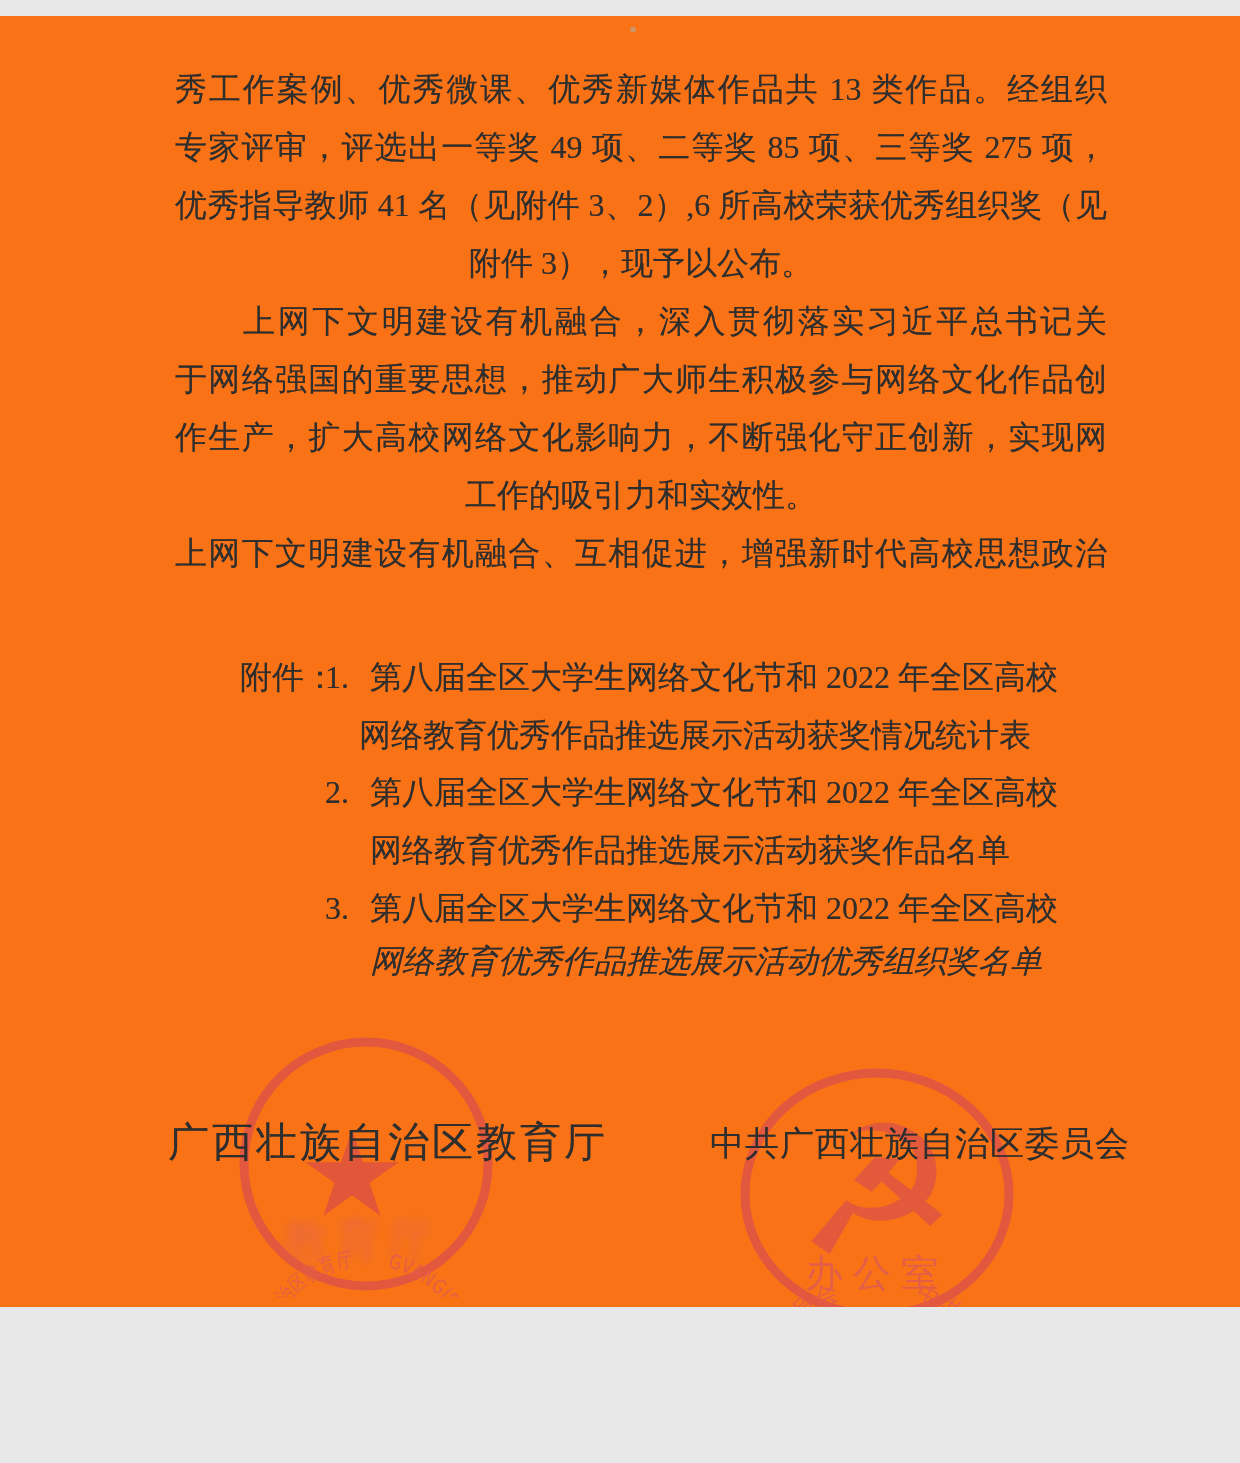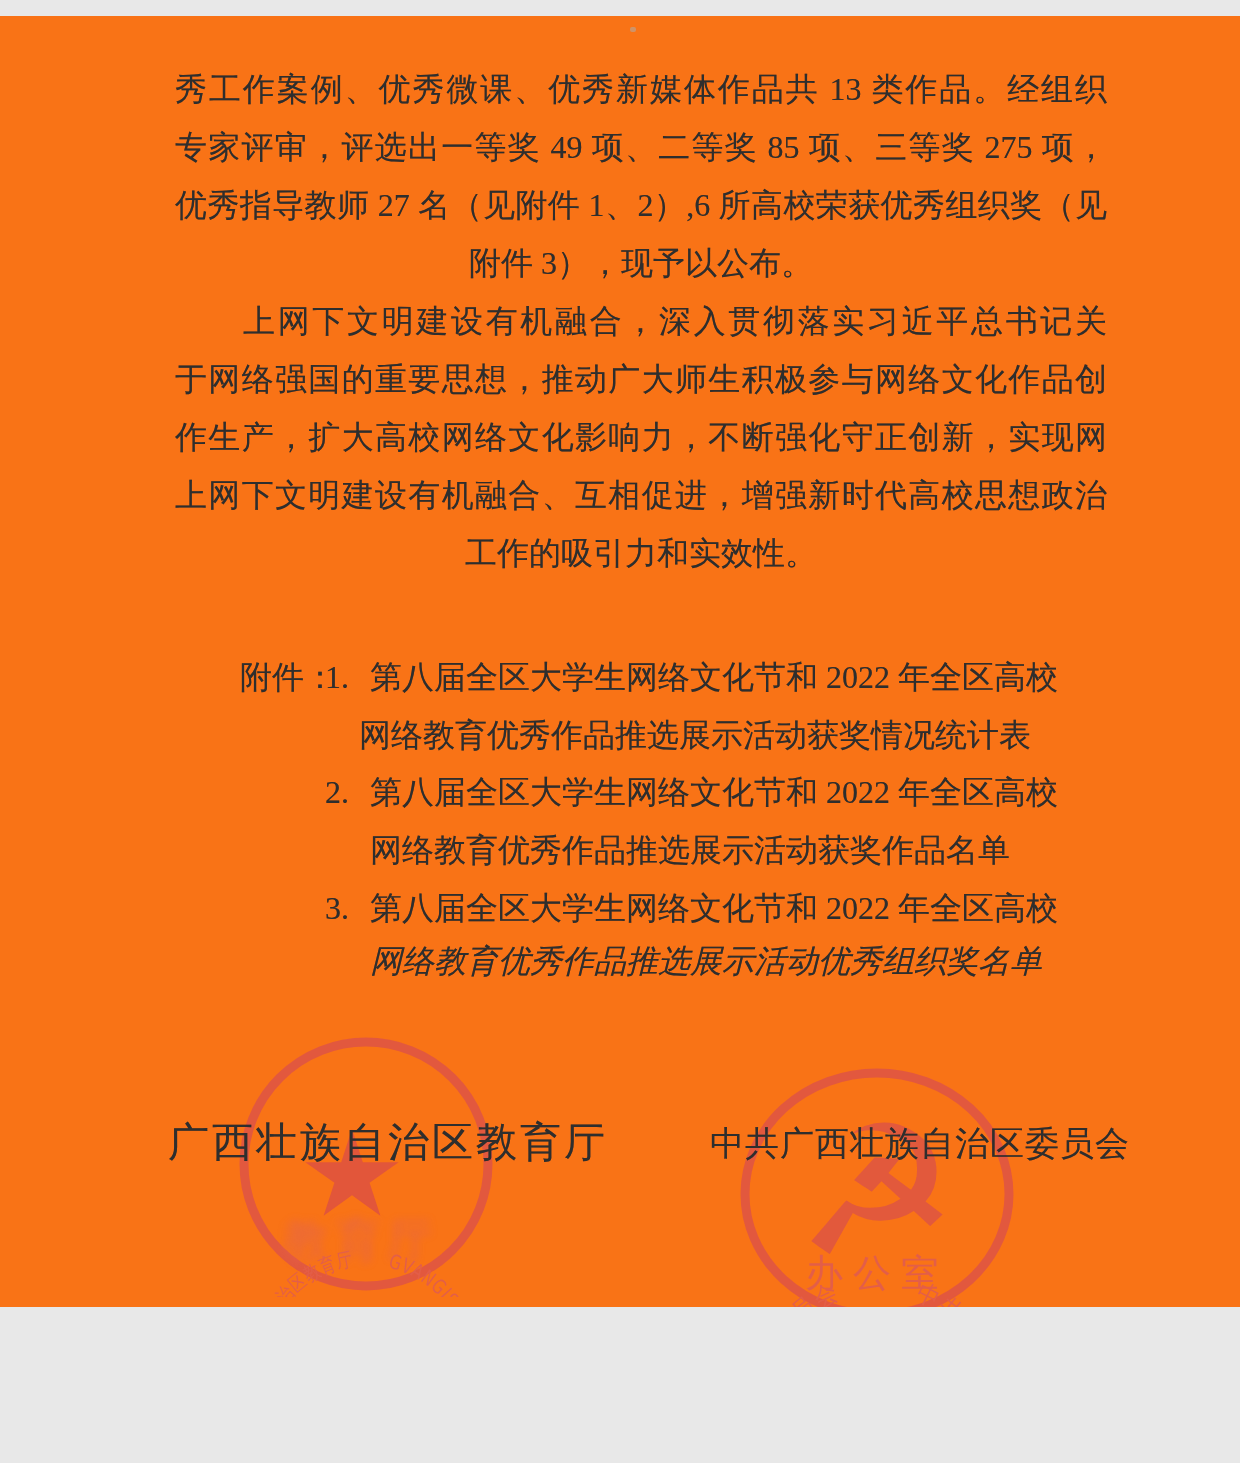--- a/index.html
+++ b/index.html
@@ -43,30 +43,30 @@
   .artifact.a2{left:622px;top:1451px;width:12px;height:5px;opacity:.35;}
 </style>
 </head>
 <body>
 
 <div class="page">
 
   <div class="textblock" style="top:44px;">
     <div class="tline just">秀工作案例、优秀微课、优秀新媒体作品共 13 类作品。经组织</div>
     <div class="tline just">专家评审，评选出一等奖 49 项、二等奖 85 项、三等奖 275 项，</div>
-    <div class="tline just">优秀指导教师 27 名（见附件 1、2）,6 所高校荣获优秀组织奖（见</div>
+    <div class="tline just">优秀指导教师 41 名（见附件 3、2）,6 所高校荣获优秀组织奖（见</div>
     <div class="tline left">附件 3），现予以公布。</div>
   </div>
 
   <div class="textblock" style="top:276px;">
     <div class="tline just indent">上网下文明建设有机融合，深入贯彻落实习近平总书记关</div>
     <div class="tline just">于网络强国的重要思想，推动广大师生积极参与网络文化作品创</div>
     <div class="tline just">作生产，扩大高校网络文化影响力，不断强化守正创新，实现网</div>
+    <div class="tline left">工作的吸引力和实效性。</div>
     <div class="tline just">上网下文明建设有机融合、互相促进，增强新时代高校思想政治</div>
-    <div class="tline left">工作的吸引力和实效性。</div>
   </div>
 
   <div class="attach">
     <div class="cell" style="left:240px;top:0;">附件：</div>
 
     <div class="cell" style="left:325px;top:0;">1.</div>
     <div class="cell" style="left:370px;top:0;">第八届全区大学生网络文化节和 2022 年全区高校</div>
     <div class="cell" style="left:359px;top:57.7px;">网络教育优秀作品推选展示活动获奖情况统计表</div>
 
     <div class="cell" style="left:325px;top:115.4px;">2.</div>

